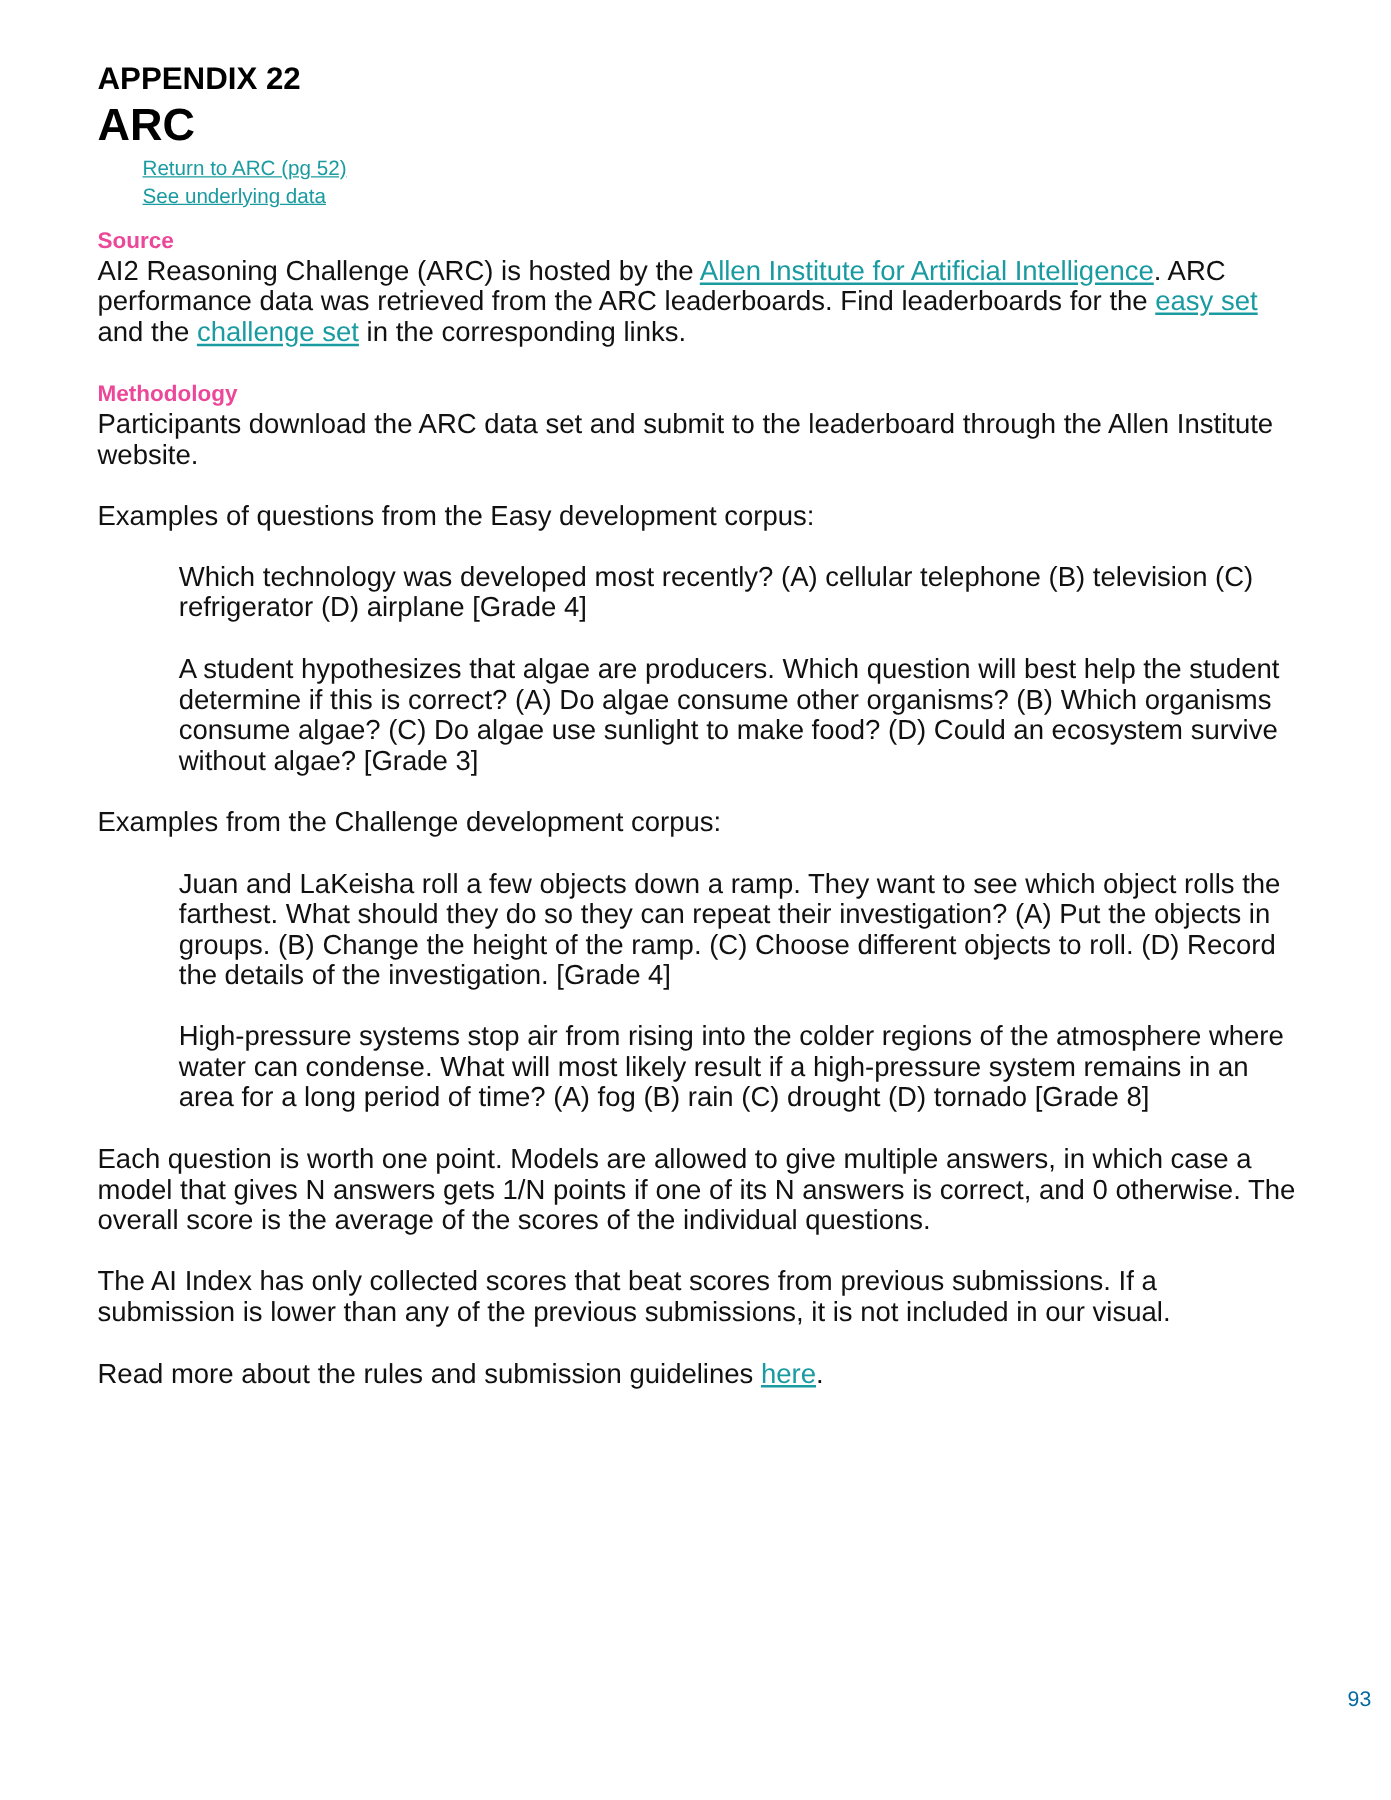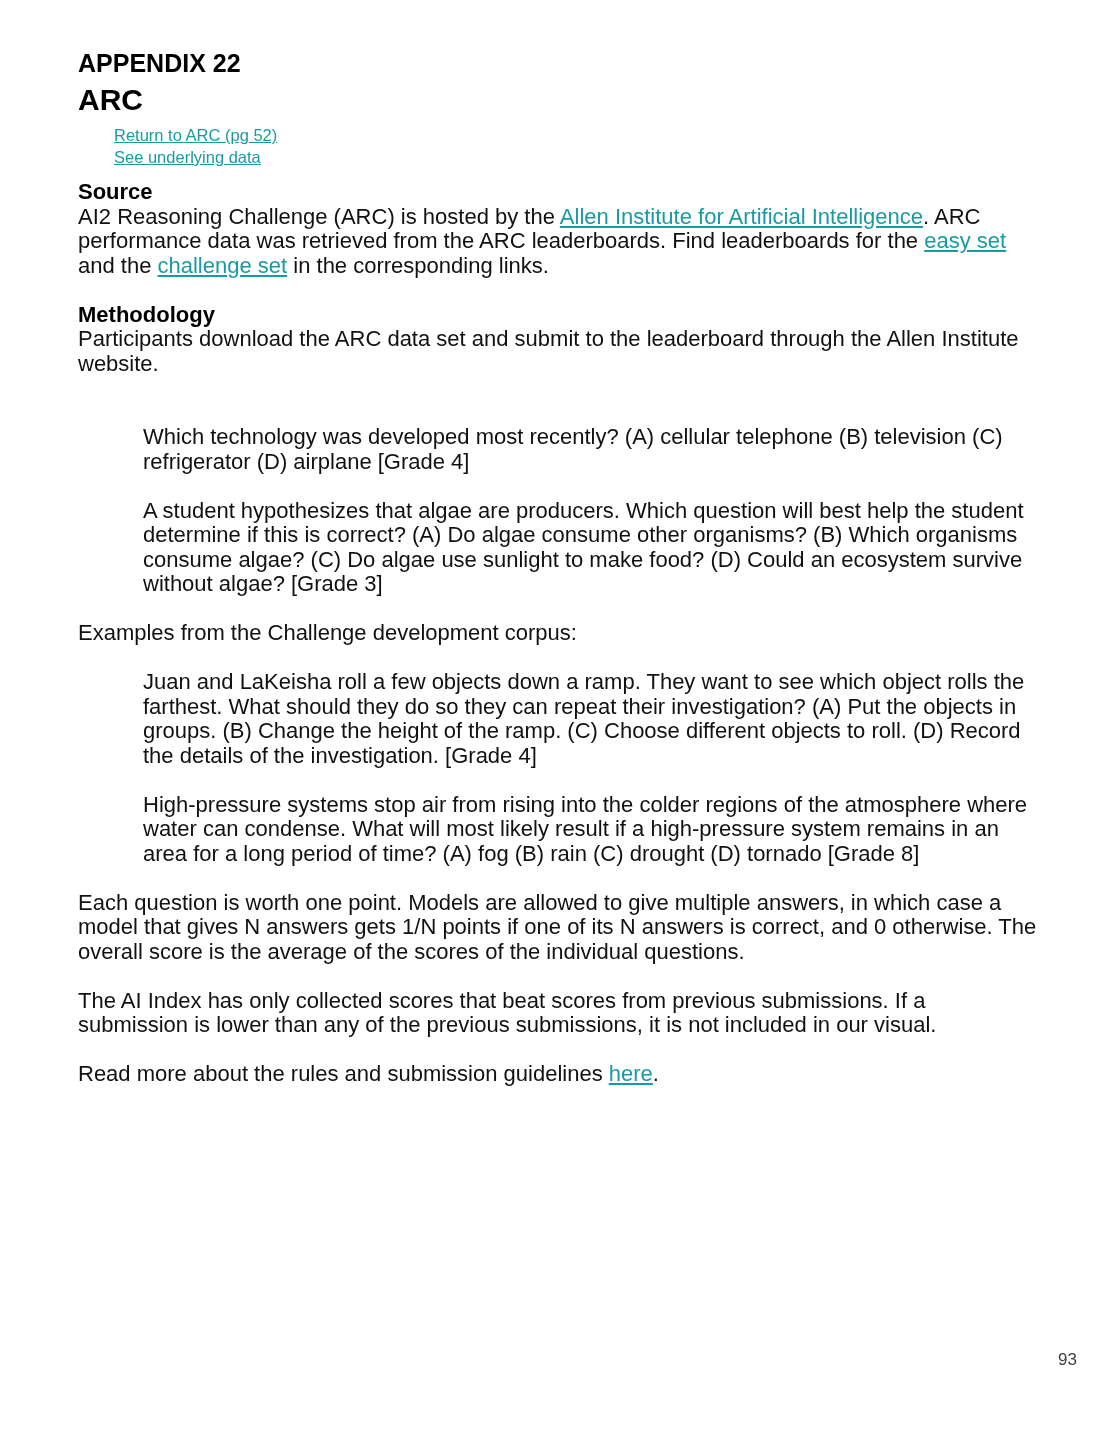--- a/index.html
+++ b/index.html
@@ -25,59 +25,59 @@
       font-family: "Liberation Sans", sans-serif;
       font-weight: bold;
       font-size: 25px;
       line-height: 30px;
       margin: 0;
       color: #000;
     }
     .title {
       font-family: "Liberation Sans", sans-serif;
       font-weight: bold;
-      font-size: 30px;
+      font-size: 36px;
       line-height: 44px;
       margin: 0 0 2px 0;
       color: #000;
     }
     a {
       color: #1a9ba1;
       text-decoration: underline;
     }
     .toplinks a {
       display: block;
       font-size: 16.5px;
       line-height: 22px;
       margin-left: 36px;
     }
     .section-heading {
       font-weight: bold;
-      font-size: 22px;
+      font-size: 18px;
       line-height: 24.5px;
       margin: 0;
-      color: #000000;
+      color: #ec4899;
     }
     p {
       font-size: 22px;
       line-height: 24.5px;
       margin: 0;
     }
     .gap { height: 24.5px; }
     .source-block { margin-top: 12px; }
     .quote {
       margin-left: 65px;
       margin-right: 0;
     }
     .page-number {
       position: absolute;
-      right: 36px;
+      right: 16px;
       top: 1350px;
       font-size: 17px;
-      color: #404040;
+      color: #0369a1;
     }
   </style>
 </head>
 <body>
 
 <div class="page">
   <h2 class="appendix">APPENDIX 22</h2>
   <h1 class="title">ARC</h1>
   <div class="toplinks">
     <a href="#">Return to ARC (pg 52)</a>
@@ -88,20 +88,21 @@
     <div class="section-heading">Source</div>
     <p><span>AI2 Reasoning Challenge (ARC) is hosted by the </span><a href="#">Allen Institute for Artificial Intelligence</a><span>. ARC performance data was retrieved from the ARC leaderboards. Find leaderboards for the </span><a href="#">easy set</a><span> and the </span><a href="#">challenge set</a><span> in the corresponding links.</span></p>
   </div>
 
   <div class="gap"></div>
 
   <div>
     <div class="section-heading">Methodology</div>
     <p>Participants download the ARC data set and submit to the leaderboard through the Allen Institute website.</p>
     <div class="gap"></div>
+    <p>Examples of questions from the Easy development corpus:</p>
     <div class="gap"></div>
     <p class="quote">Which technology was developed most recently? (A) cellular telephone (B) television (C) refrigerator (D) airplane [Grade 4]</p>
     <div class="gap"></div>
     <p class="quote">A student hypothesizes that algae are producers. Which question will best help the student determine if this is correct? (A) Do algae consume other organisms? (B) Which organisms consume algae? (C) Do algae use sunlight to make food? (D) Could an ecosystem survive without algae? [Grade 3]</p>
     <div class="gap"></div>
     <p>Examples from the Challenge development corpus:</p>
     <div class="gap"></div>
     <p class="quote">Juan and LaKeisha roll a few objects down a ramp. They want to see which object rolls the farthest. What should they do so they can repeat their investigation? (A) Put the objects in groups. (B) Change the height of the ramp. (C) Choose different objects to roll. (D) Record the details of the investigation. [Grade 4]</p>
     <div class="gap"></div>
     <p class="quote">High-pressure systems stop air from rising into the colder regions of the atmosphere where water can condense. What will most likely result if a high-pressure system remains in an area for a long period of time? (A) fog (B) rain (C) drought (D) tornado [Grade 8]</p>

